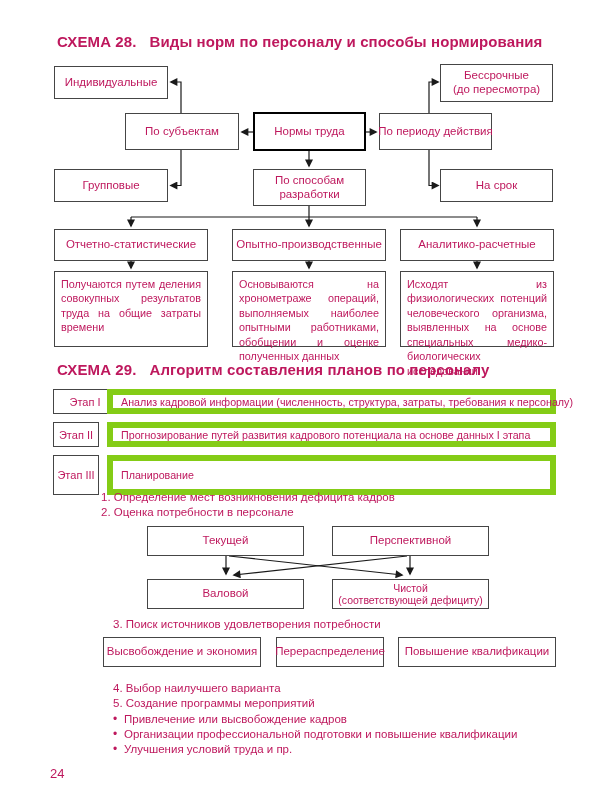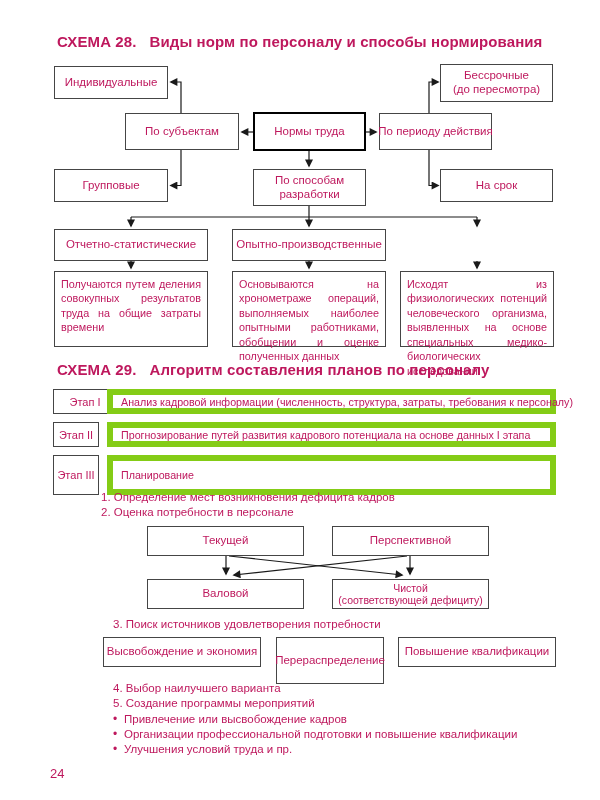--- a/index.html
+++ b/index.html
@@ -101,20 +101,21 @@
   <div class="node" style="left:54px; top:169px; width:114px; height:33px;">Групповые</div>
 
   <div class="node" style="left:440px; top:169px; width:113px; height:33px;">На срок</div>
 
   <div class="node" style="left:253px; top:169px; width:113px; height:37px;">По способам разработки</div>
 
   <div class="node" style="left:54px; top:229px; width:154px; height:32px;">Отчетно-статистические</div>
 
   <div class="node" style="left:232px; top:229px; width:154px; height:32px;">Опытно-производственные</div>
 
+  <div class="node" style="left:400px; top:229px; width:154px; height:32px;">Аналитико-расчетные</div>
 
   <div class="desc" style="left:54px; top:271px; width:154px; height:76px;">Получаются путем деления совокупных результатов труда на общие затраты времени</div>
 
   <div class="desc" style="left:232px; top:271px; width:154px; height:76px;">Основываются на хронометраже операций, выполняемых наиболее опытными работниками, обобщении и оценке полученных данных</div>
 
   <div class="desc" style="left:400px; top:271px; width:154px; height:76px;">Исходят из физиологических потенций человеческого организма, выявленных на основе специальных медико-биологических исследований</div>
 
   <div class="heading" style="left:57px; top:361px;">
     <span class="num">СХЕМА 29.</span><span>Алгоритм составления планов по персоналу</span>
   </div>
@@ -142,21 +143,21 @@
   <div class="node small-node" style="left:332px; top:579px; width:157px; height:30px;">
     <div>
       <div>Чистой</div>
       <div>(соответствующей  дефициту)</div>
     </div>
   </div>
 
   <div class="list" style="left:113px; top:617px;">3. Поиск источников удовлетворения потребности</div>
 
   <div class="node" style="left:103px; top:637px; width:158px; height:30px;">Высвобождение и экономия</div>
-  <div class="node" style="left:276px; top:637px; width:108px; height:47px;">Перераспределение</div>
+  <div class="node" style="left:276px; top:637px; width:108px; height:30px;">Перераспределение</div>
   <div class="node" style="left:398px; top:637px; width:158px; height:30px;">Повышение квалификации</div>
 
   <div class="list" style="left:113px; top:681px;">
     <div>4. Выбор наилучшего варианта</div>
     <div>5. Создание программы мероприятий</div>
   </div>
 
   <div class="list bullets" style="left:113px; top:712px;">
     <div class="b-line">
       <span class="b-dot">•</span>

